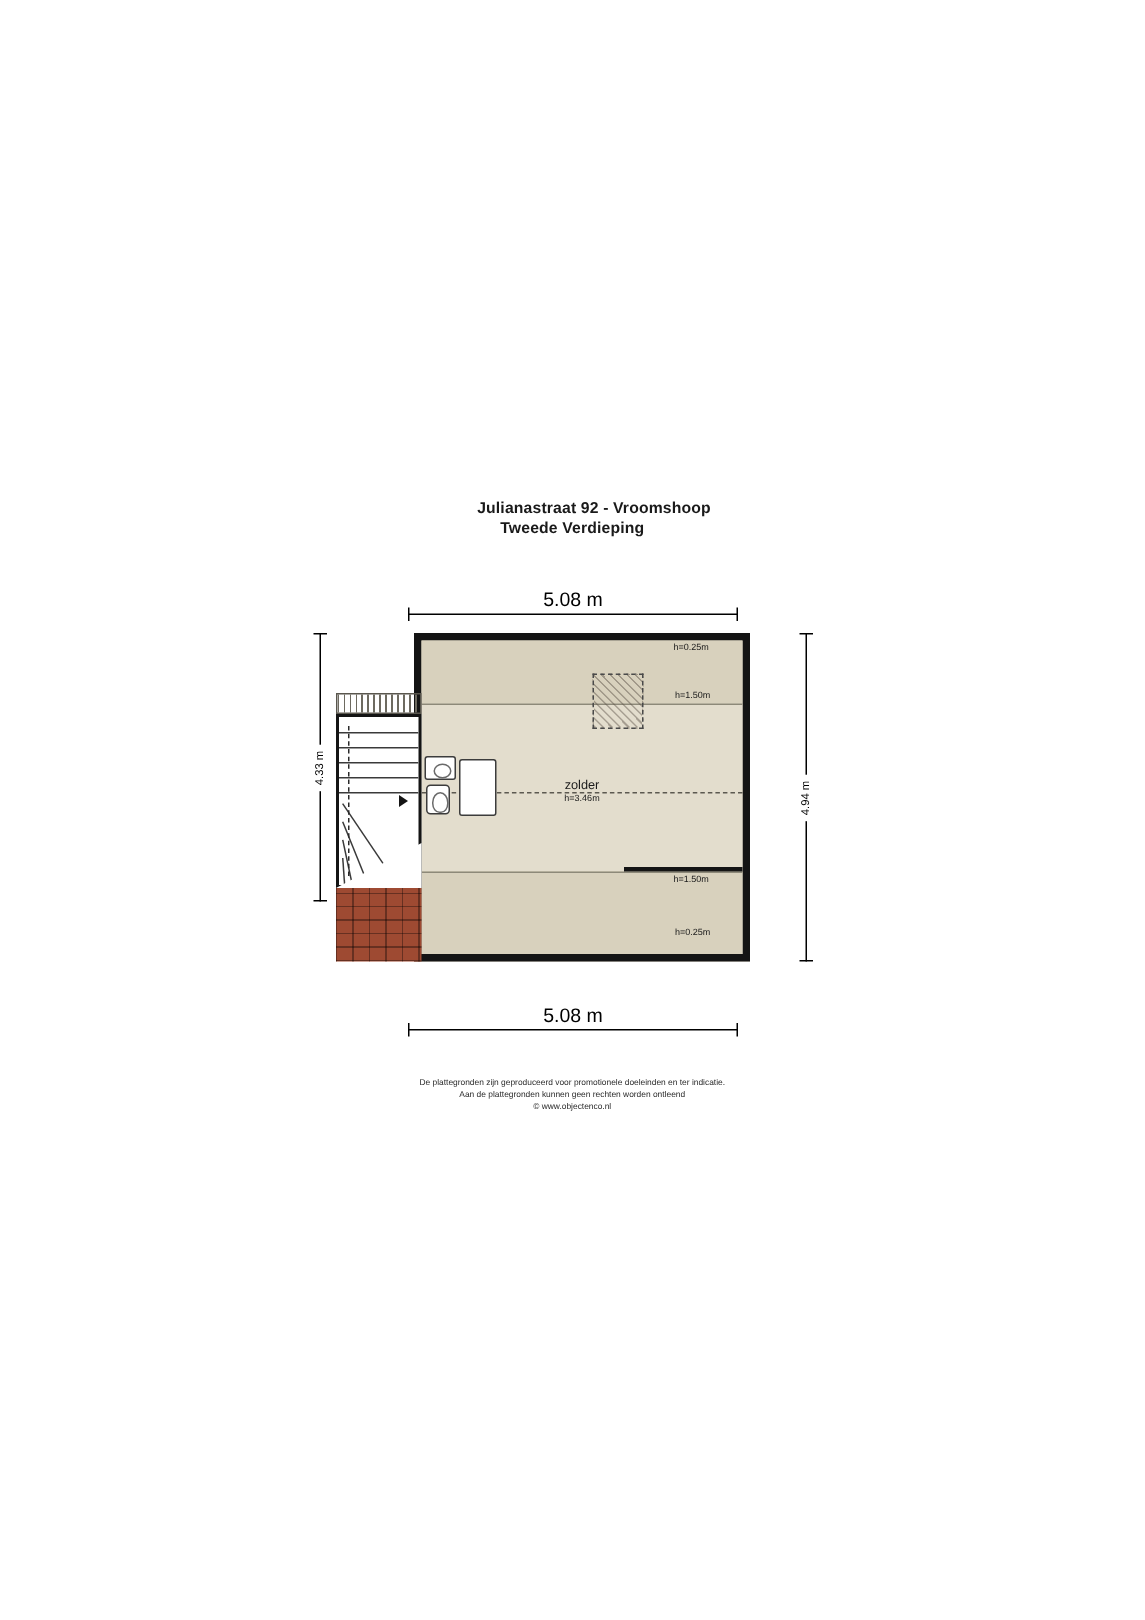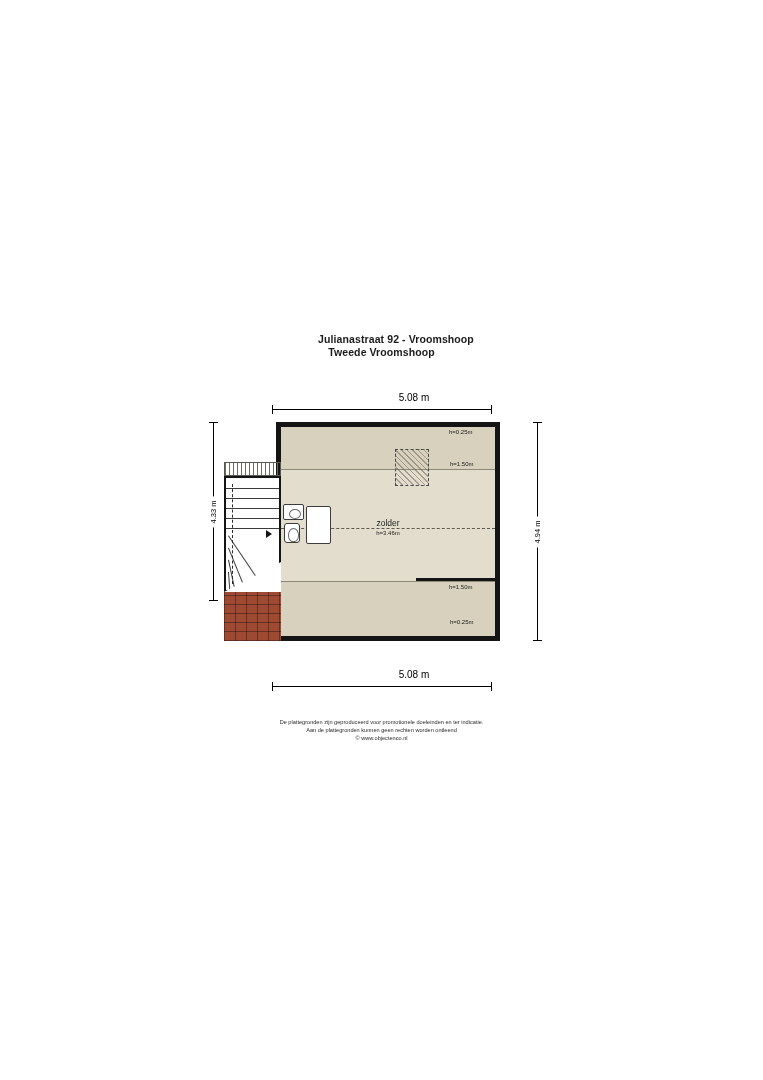--- a/index.html
+++ b/index.html
@@ -70,22 +70,21 @@
   }
   .dim-h .tick.left  { left: 0; }
   .dim-h .tick.right { right: 0; }
   .dim-h .labelwrap {
     position: absolute;
     left: 50%;
     transform: translateX(-50%);
     top: -11px;
     background: #ffffff;
     padding: 0 4px;
-    font-size: 10px;
-    margin-left: 32px;
+    font-size: 13px;
   }
 
   .dim-v .bar {
     position: absolute;
     left: 50%;
     top: 0;
     bottom: 0;
     width: 1px;
     background: #000;
   }
@@ -321,21 +320,21 @@
   #footer div {
     font-size: 5.6px;
     line-height: 8px;
   }
 </style>
 </head>
 <body>
 
 <div id="title-block">
   <div class="line1">Julianastraat 92 - Vroomshoop</div>
-  <div class="line2">Tweede Vroomshoop</div>
+  <div class="line2">Tweede Verdieping</div>
 </div>
 
 <div id="plan-area">
 
   <div class="dim dim-h" style="left:72px; top:38px; width:220px; height:12px;">
     <div class="bar"></div>
     <div class="tick left"></div>
     <div class="tick right"></div>
     <div class="labelwrap">5.08 m</div>
   </div>

